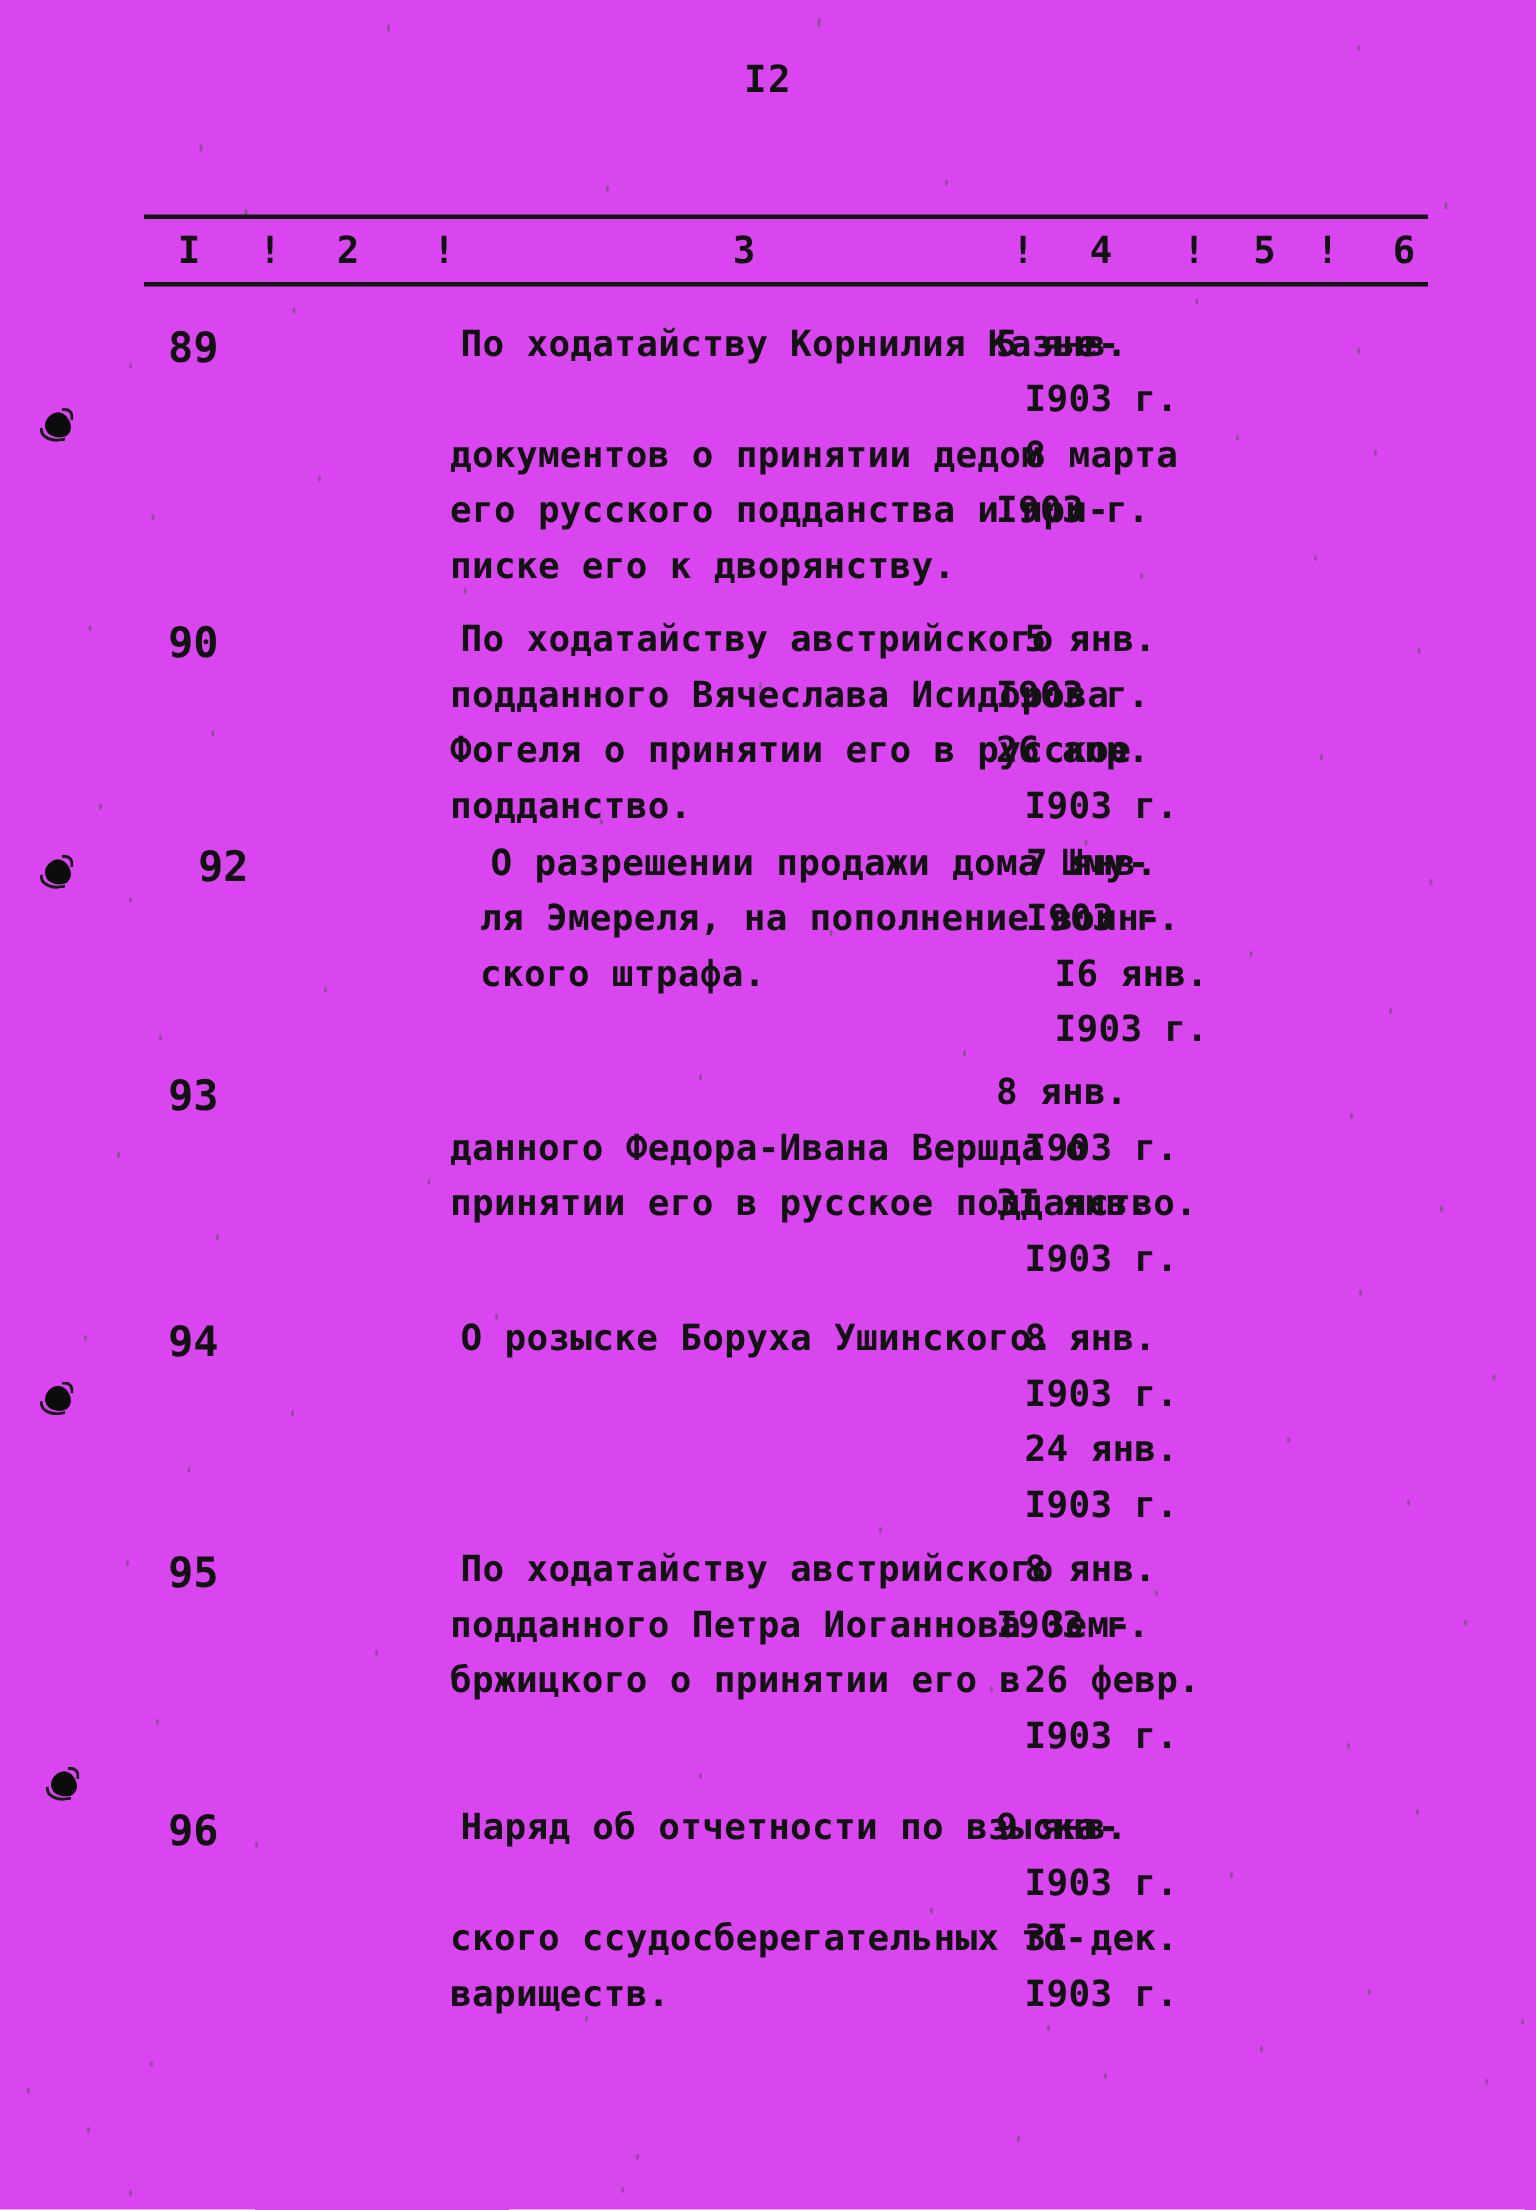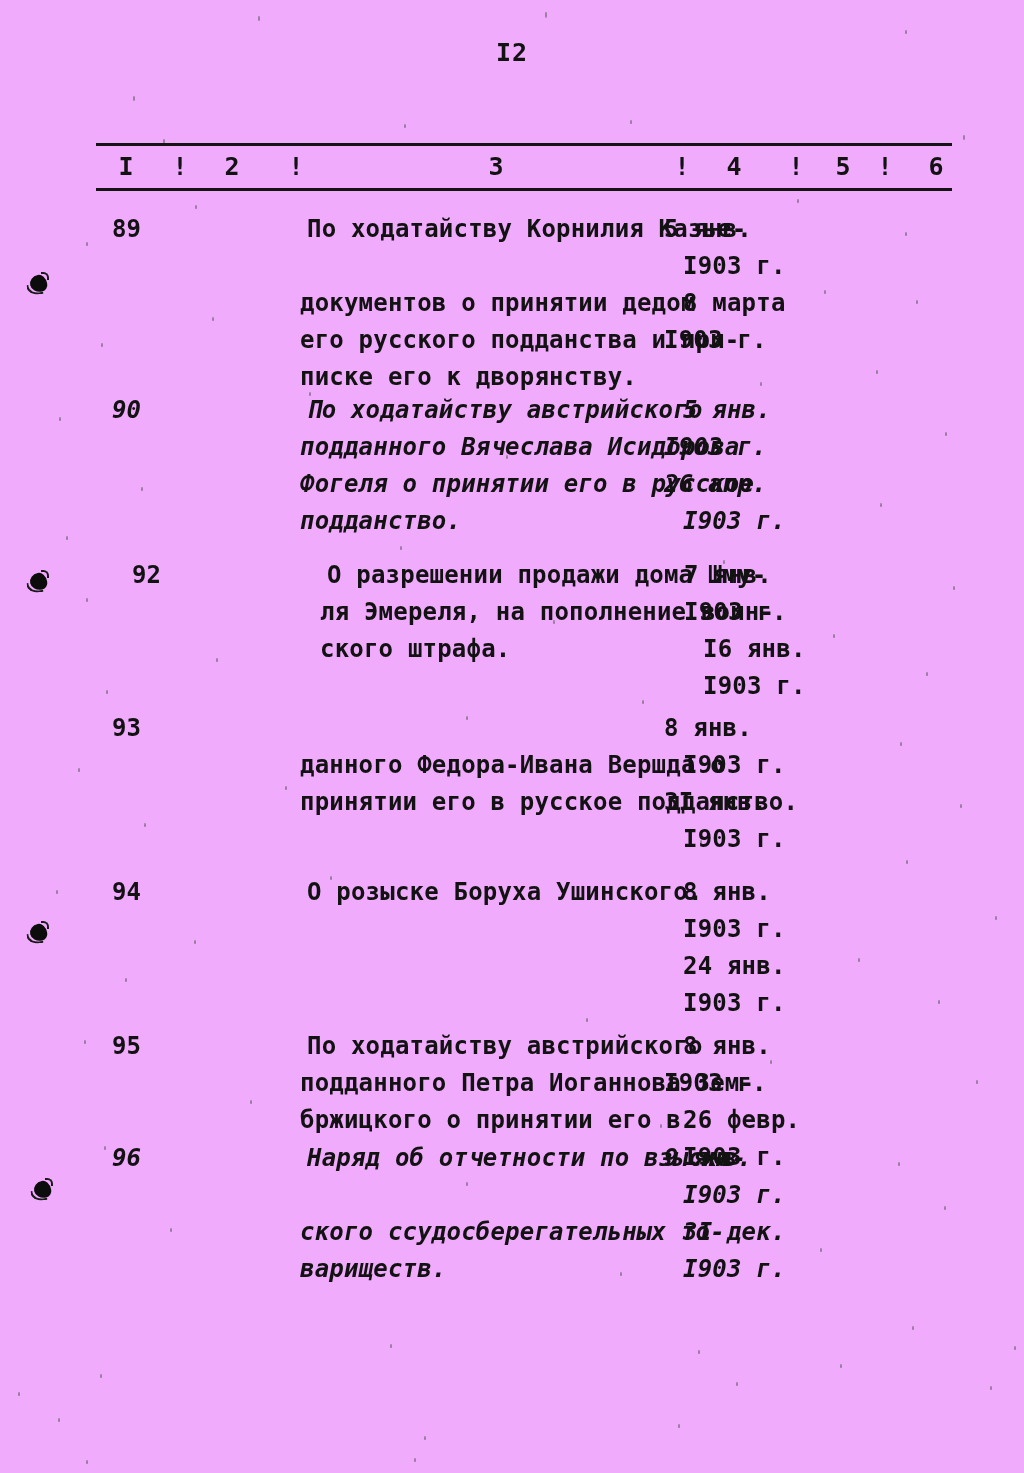--- a/index.html
+++ b/index.html
@@ -9,21 +9,21 @@
     background: #ffffff;
   }
   body {
     font-family: "DejaVu Sans Mono", "Liberation Mono", monospace;
     color: #121212;
   }
   #page {
     position: relative;
     width: 1024px;
     height: 1473px;
-    background: #f0abfc;
+    background: #d946ef;
     overflow: hidden;
   }
 
   
   .speck {
     position: absolute;
     background: #555;
     border-radius: 40%;
     opacity: 0.55;
     pointer-events: none;
@@ -71,21 +71,21 @@
   .entry {
     position: absolute;
     left: 0;
     width: 1024px;
   }
   .entry .num {
     position: absolute;
     left: 112px;
     top: 0;
     width: 60px;
-    font-size: 24px;
+    font-size: 28px;
     font-weight: 600;
     text-align: left;
   }
   .rowline {
     position: relative;
     height: 37px;
     white-space: pre;
   }
   .rowline .body {
     position: absolute;
@@ -256,21 +256,21 @@
 
   <div id="entries-layer">
       <div class="entry" style="top: 215px;">
         <div class="num">89</div>
         <div class="rowline"><span class="body indent">По ходатайству Корнилия Казье-</span><span class="date tight">5 янв.</span></div>
         <div class="rowline"><span class="date">I903 г.</span></div>
         <div class="rowline"><span class="body">документов о принятии дедом</span><span class="date">8 марта</span></div>
         <div class="rowline"><span class="body">его русского подданства и при-</span><span class="date tight">I903 г.</span></div>
         <div class="rowline"><span class="body">писке его к дворянству.</span><span class="date"></span></div>
       </div>
-      <div class="entry" style="top: 396px; font-style: italic;">
+      <div class="entry" style="top: 412px;">
         <div class="num">90</div>
         <div class="rowline"><span class="body indent">По ходатайству австрийского</span><span class="date">5 янв.</span></div>
         <div class="rowline"><span class="body">подданного Вячеслава Исидорова</span><span class="date tight">I903 г.</span></div>
         <div class="rowline"><span class="body">Фогеля о принятии его в русское</span><span class="date tight">26 апр.</span></div>
         <div class="rowline"><span class="body">подданство.</span><span class="date">I903 г.</span></div>
       </div>
       <div class="entry" style="top: 561px; margin-left: 20px;">
         <div class="num">92</div>
         <div class="rowline"><span class="body indent">О разрешении продажи дома Шму-</span><span class="date tight">7 янв.</span></div>
         <div class="rowline"><span class="body">ля Эмереля, на пополнение воин-</span><span class="date tight">I903 г.</span></div>
@@ -291,21 +291,21 @@
         <div class="rowline"><span class="body"></span><span class="date">24 янв.</span></div>
         <div class="rowline"><span class="body"></span><span class="date">I903 г.</span></div>
       </div>
       <div class="entry" style="top: 1032px;">
         <div class="num">95</div>
         <div class="rowline"><span class="body indent">По ходатайству австрийского</span><span class="date">8 янв.</span></div>
         <div class="rowline"><span class="body">подданного Петра Иоганнова Зем-</span><span class="date tight">I903 г.</span></div>
         <div class="rowline"><span class="body">бржицкого о принятии его в</span><span class="date">26 февр.</span></div>
         <div class="rowline"><span class="date">I903 г.</span></div>
       </div>
-      <div class="entry" style="top: 1144px; font-style: italic;">
+      <div class="entry" style="top: 1204px;">
         <div class="num">96</div>
         <div class="rowline"><span class="body indent">Наряд об отчетности по взыска-</span><span class="date tight">9 янв.</span></div>
         <div class="rowline"><span class="date">I903 г.</span></div>
         <div class="rowline"><span class="body">ского ссудосберегательных то-</span><span class="date">3I дек.</span></div>
         <div class="rowline"><span class="body">вариществ.</span><span class="date">I903 г.</span></div>
       </div>
     </div>
 
   <div id="marks-layer">
       <div class="inkmark" style="left: 26px; top: 272px;">

